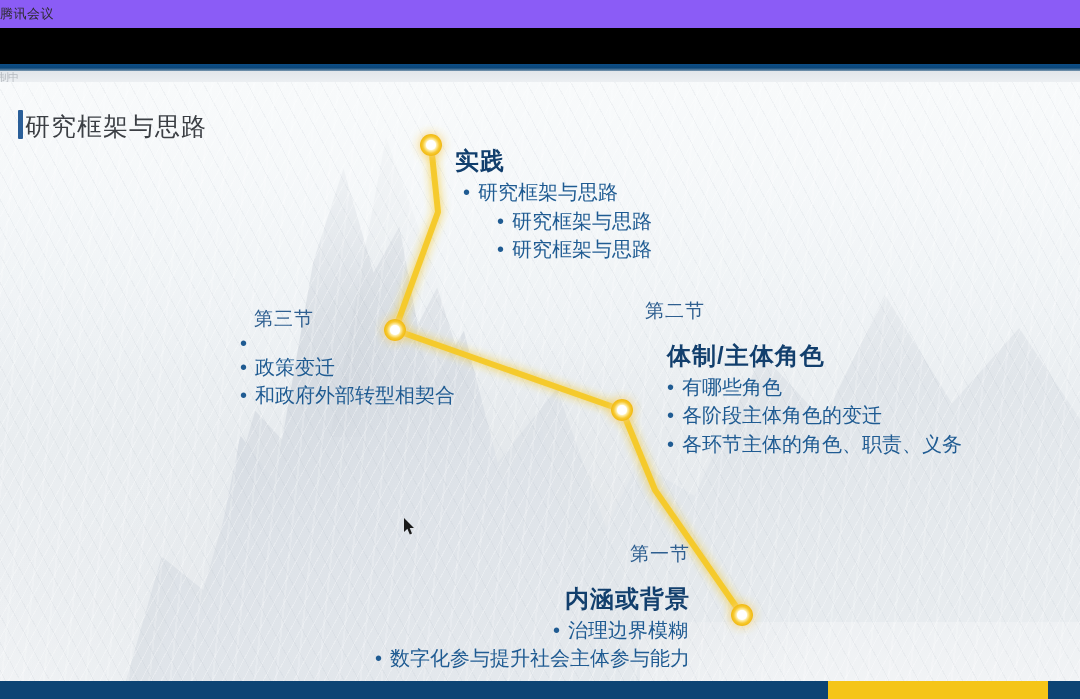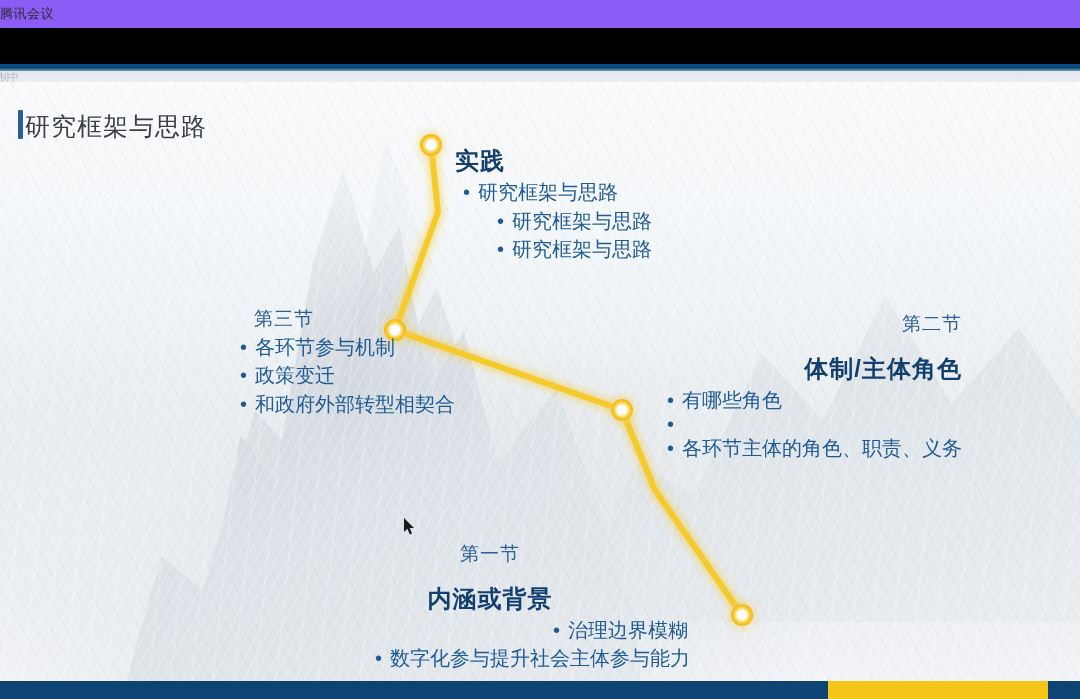--- a/index.html
+++ b/index.html
@@ -110,27 +110,27 @@
   #block-ch4 .bullets li:nth-child(1){ padding-left:8px; }
   #block-ch4 .bullets li:nth-child(2){ padding-left:42px; }
   #block-ch4 .bullets li:nth-child(3){ padding-left:42px; }
 
   
   #block-s3{ left:240px; top:225px; }
   #block-s3 .sec-label{ padding-left:14px; }
   #block-s3 .sec-title{ padding-left:6px; }
 
   
-  #block-s2{ left:645px; top:230px;text-align:right; }
+  #block-s2{ left:645px; top:217px; }
   #block-s2 .sec-title{ padding-left:22px; }
   #block-s2 .bullets li{ padding-left:22px; }
 
   
   #block-s1{ left:290px; top:460px; width:400px; }
-  #block-s1 .sec-label,#block-s1 .sec-title{ text-align:center; }
+  #block-s1 .sec-label,#block-s1 .sec-title{ text-align:right; }
   #block-s1 .bullets li:nth-child(1){ justify-content:flex-end; padding-right:2px; }
   #block-s1 .bullets li:nth-child(2){ justify-content:flex-end; padding-right:0px; }
 
   
   .slide-bottom{
     position:absolute; left:0; top:609px; width:1080px; height:8px;
     background:linear-gradient(180deg,#ffffff 0%,#f3f5f6 100%);
   }
 
   
@@ -232,21 +232,20 @@
           <span>研究框架与思路</span>
         </li>
       </ul>
     </div>
 
     <div class="block" id="block-s3">
       <div class="sec-label">第三节</div>
       <ul class="bullets">
         <li>
           <span class="dot">•</span>
-          <span>各环节参与机制</span>
         </li>
         <li>
           <span class="dot">•</span>
           <span>政策变迁</span>
         </li>
         <li>
           <span class="dot">•</span>
           <span>和政府外部转型相契合</span>
         </li>
       </ul>
@@ -255,20 +254,21 @@
     <div class="block" id="block-s2">
       <div class="sec-label">第二节</div>
       <div class="sec-title">体制/主体角色</div>
       <ul class="bullets">
         <li>
           <span class="dot">•</span>
           <span>有哪些角色</span>
         </li>
         <li>
           <span class="dot">•</span>
+          <span>各阶段主体角色的变迁</span>
         </li>
         <li>
           <span class="dot">•</span>
           <span>各环节主体的角色、职责、义务</span>
         </li>
       </ul>
     </div>
 
     <div class="block align-right" id="block-s1">
       <div class="sec-label">第一节</div>

